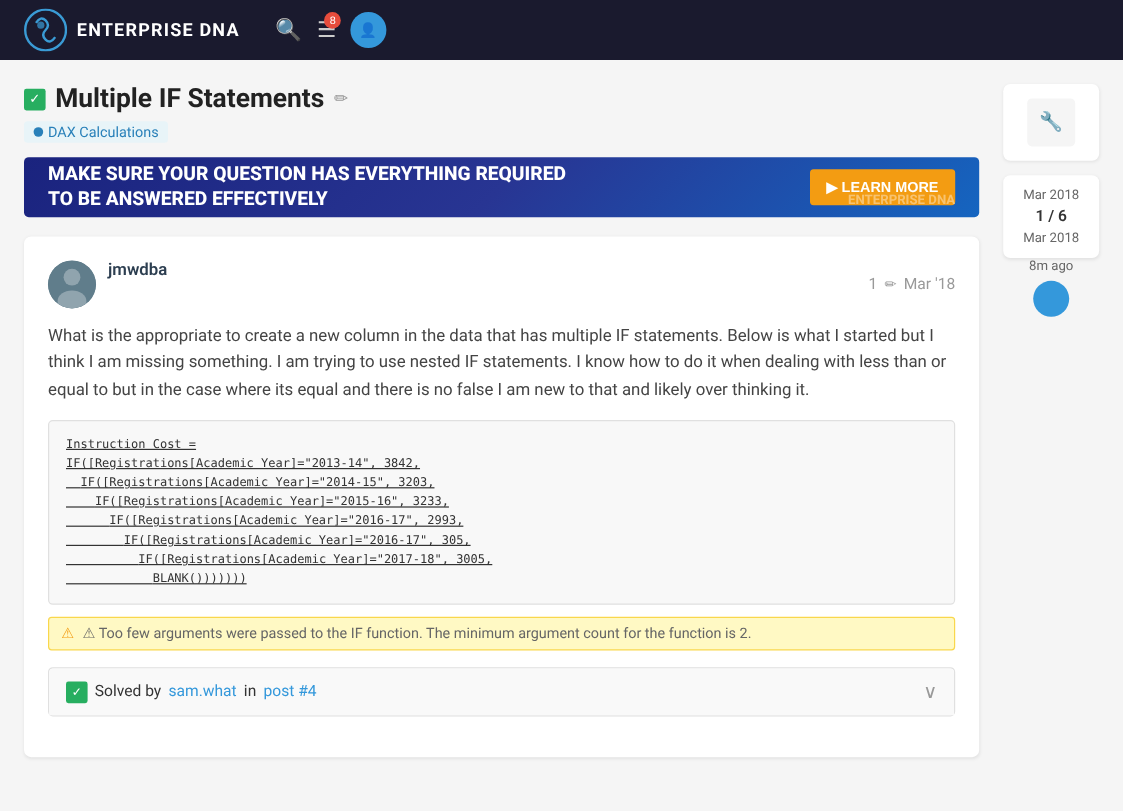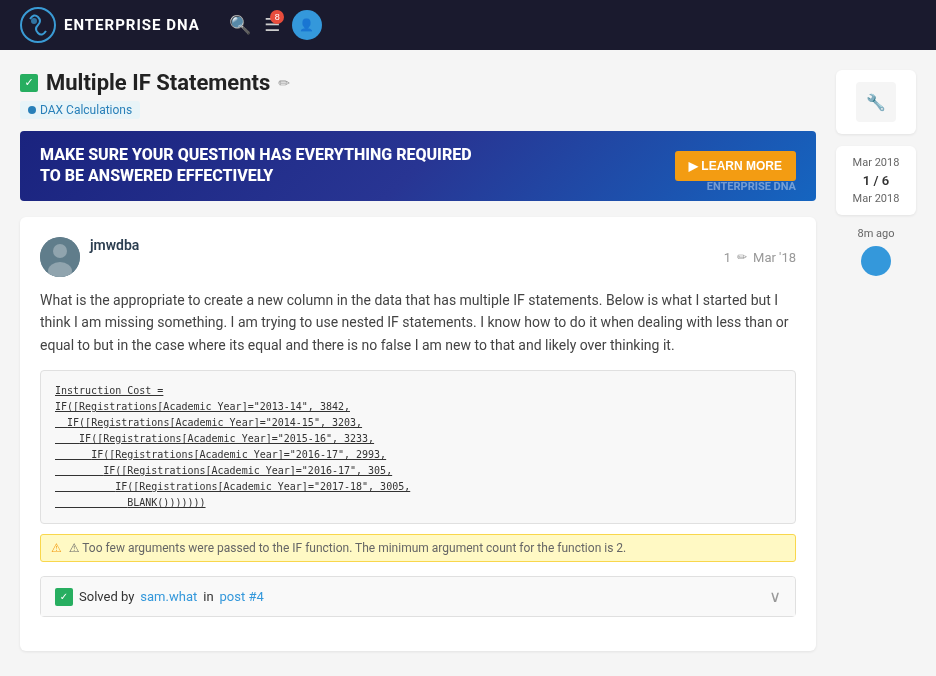--- a/index.html
+++ b/index.html
@@ -25,21 +25,21 @@
     
     .page-title-row { display: flex; align-items: center; gap: 8px; margin-bottom: 6px; }
     .checkbox-icon { width: 18px; height: 18px; background: #27ae60; border-radius: 2px; display: flex; align-items: center; justify-content: center; color: white; font-size: 11px; flex-shrink: 0; }
     .page-title { font-size: 22px; font-weight: 700; color: #222; }
     .edit-icon { color: #999; font-size: 14px; cursor: pointer; }
     .tag-row { margin-bottom: 12px; }
     .tag { display: inline-flex; align-items: center; gap: 4px; background: #e8f4f8; color: #2980b9; font-size: 12px; padding: 2px 8px; border-radius: 3px; }
     .tag-dot { width: 8px; height: 8px; background: #2980b9; border-radius: 50%; }
 
     
-    .banner { width: 100%; height: 70px; background: linear-gradient(135deg, #1a237e 0%, #283593 50%, #1565c0 100%); border-radius: 4px; margin-bottom: 16px; display: flex; align-items: center; padding: 0 20px; position: relative; overflow: hidden; }
+    .banner { width: 100%; height: 50px; background: linear-gradient(135deg, #1a237e 0%, #283593 50%, #1565c0 100%); border-radius: 4px; margin-bottom: 16px; display: flex; align-items: center; padding: 0 20px; position: relative; overflow: hidden; }
     .banner-text { color: white; font-size: 16px; font-weight: 800; line-height: 1.3; max-width: 60%; text-transform: uppercase; }
     .banner-btn { background: #f39c12; color: white; border: none; padding: 8px 14px; border-radius: 3px; font-size: 12px; font-weight: 700; cursor: pointer; display: flex; align-items: center; gap: 5px; margin-left: auto; }
     .banner-logo { position: absolute; right: 20px; bottom: 8px; color: rgba(255,255,255,0.4); font-size: 11px; font-weight: 700; }
 
     
     .post-card { background: white; border-radius: 6px; padding: 20px; margin-bottom: 16px; box-shadow: 0 1px 3px rgba(0,0,0,0.08); }
     .post-header { display: flex; align-items: center; justify-content: space-between; margin-bottom: 12px; }
     .post-author { display: flex; align-items: flex-start; gap: 10px; }
     .post-avatar { width: 40px; height: 40px; border-radius: 50%; background: #607d8b; display: flex; align-items: center; justify-content: center; color: white; font-size: 14px; font-weight: 700; overflow: hidden; flex-shrink: 0; }
     .post-username { font-weight: 600; color: #2c3e50; font-size: 14px; }
@@ -179,21 +179,21 @@
     </div>
 
   </div>
 
   <div class="sidebar">
     <div class="sidebar-nav">
       <button class="sidebar-tool-btn">
         <span>🔧</span>
       </button>
     </div>
-    <div style="background:white; border-radius:6px; padding:10px; box-shadow:0 1px 3px rgba(0,0,0,0.08); text-align:center; margin-bottom:12px;">
+    <div style="background:white; border-radius:6px; padding:10px; box-shadow:0 1px 3px rgba(0,0,0,0.08); text-align:center; ">
       <div class="sidebar-dates">
         <div class="sidebar-date-label">Mar 2018</div>
         <div class="sidebar-pagination">1 / 6</div>
         <div class="sidebar-date2">Mar 2018</div>
       </div>
     </div>
     <div class="sidebar-bottom">
       <div class="time-ago">8m ago</div>
       <div class="user-dot"></div>
     </div>

